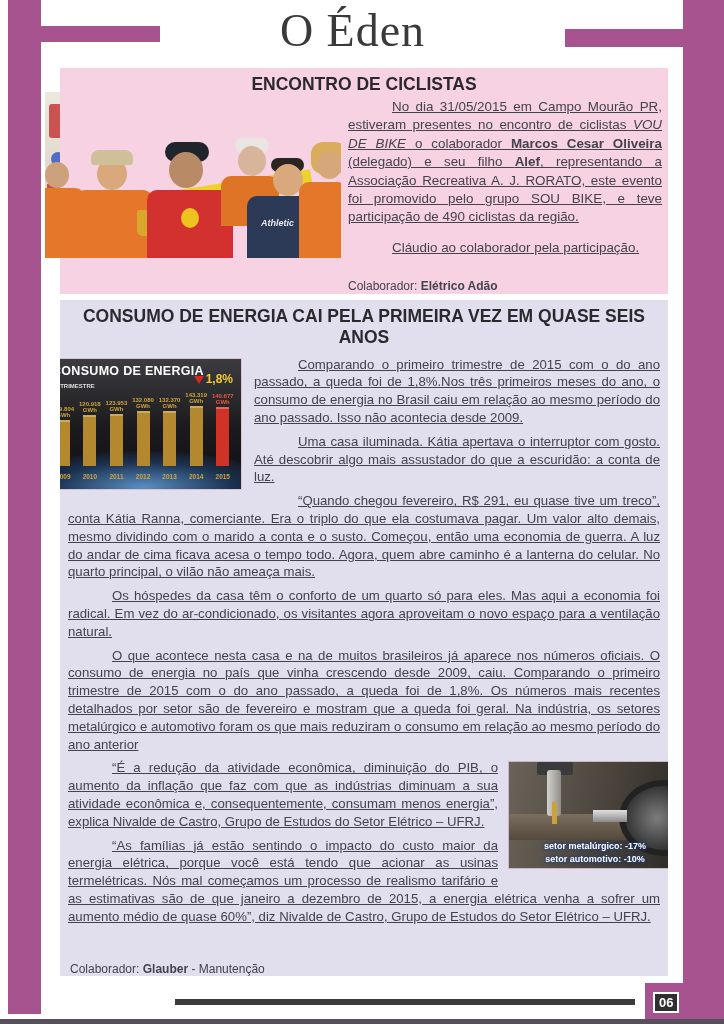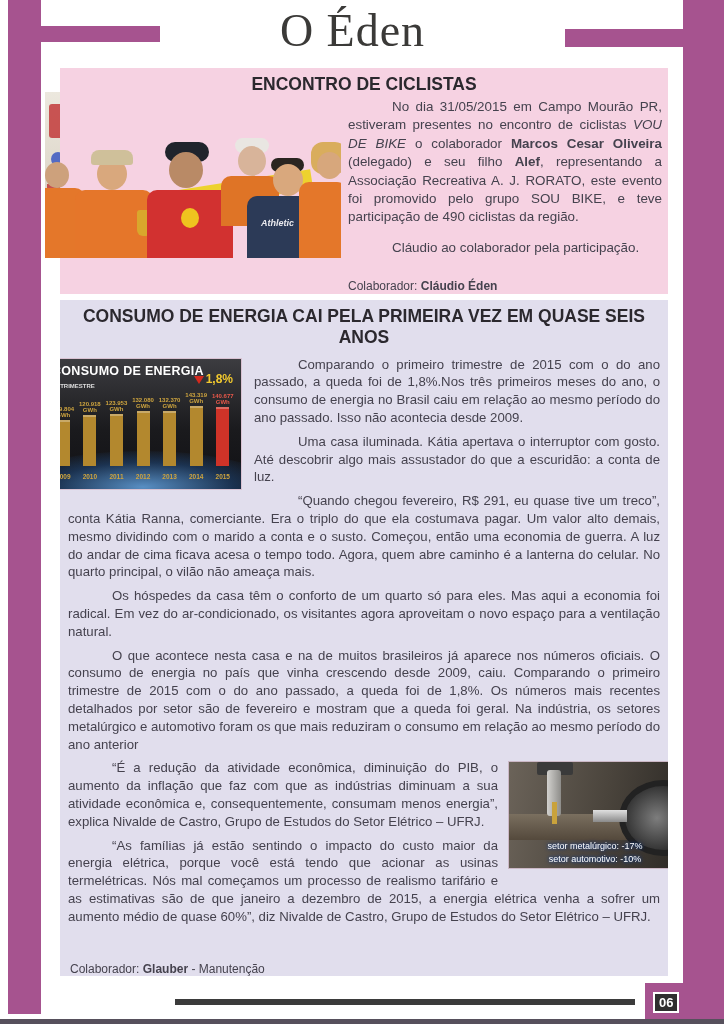--- a/index.html
+++ b/index.html
@@ -21,21 +21,21 @@
   #page-badge { position: absolute; left: 653px; top: 992px; background: #2f2f2f; color: #fff;
     border: 2px solid #fff; font-size: 13px; font-weight: bold; line-height: 17px; padding: 0 4px; }
   
   #masthead { position: absolute; left: 0; top: 4px; width: 705px; text-align: center;
     font-family: "Liberation Serif", serif; font-size: 46px; color: #3b3a38; letter-spacing: 1px; }
   
   #art1 { position: absolute; left: 60px; top: 68px; width: 608px; height: 226px; background: #f6d2e2; }
   #art1-title { text-align: center; margin-top: 6px; font-size: 17.5px; font-weight: bold; color: #2b282e; }
   #art1-col { position: absolute; left: 348px; top: 98px; width: 314px; color: #45424e;
     font-size: 13.4px; line-height: 18.4px; }
-  .par { text-align: justify; text-indent: 44px; }
+  .par { text-align: justify; text-indent: 44px; text-decoration: underline; }
   .collab { font-size: 12px; color: #45424e; }
   .collab b { font-weight: bold; }
   #art1-collab { margin-top: 20px; }
   
   #photo { position: absolute; left: 45px; top: 92px; width: 296px; height: 166px; overflow: hidden;
     background: linear-gradient(#ece8de 0%, #ddd6c9 58%, #b3a695 82%, #8e8273 100%); }
   .ph { position: absolute; }
   .blob { position: absolute; opacity: .85; }
   #gear { left: 66px; top: -32px; width: 152px; height: 152px; border-radius: 50%;
     border: 15px dashed #262a36; }
@@ -74,21 +74,21 @@
   .bar { width: 13px; margin-top: 1px; box-shadow: inset 0 2px 0 rgba(255,255,255,.28); }
   .bar-year { font-size: 6.5px; font-weight: bold; color: #cfa53f; margin-top: 2px; }
   #chart-glow { position: absolute; left: -18%; right: -18%; bottom: -34px; height: 72px; border-radius: 50%;
     background: radial-gradient(ellipse at center, rgba(96,156,214,.9) 0%, rgba(34,76,128,.55) 48%, rgba(8,18,38,0) 75%); z-index: 1; }
   
   #mach { position: relative; float: right; width: 174px; height: 108px; margin: 2px -22px 6px 10px;
     background: linear-gradient(100deg, #6b6359 0%, #4a443c 55%, #2c2925 100%); overflow: hidden;
     border: 1px solid #cbb8c6; }
   .m { position: absolute; }
   #mach-cap { position: absolute; left: 0; right: 0; bottom: 3px; text-align: center; color: #fff;
-    font-size: 9px; font-weight: normal; line-height: 1.4; z-index: 3;
+    font-size: 9px; font-weight: bold; line-height: 1.4; z-index: 3;
     text-shadow: 0 0 4px #1a3f86, 0 0 3px #1a3f86; }
 </style>
 </head>
 <body>
 
 <div id="page">
 
   <div id="left-bar" class="vbar"></div>
   <div id="right-bar" class="vbar"></div>
   <div id="tl-hbar" class="hbar"></div>
@@ -149,21 +149,21 @@
     </div>
   </div>
 
   <div id="art1">
     <div id="art1-title">ENCONTRO DE CICLISTAS</div>
   </div>
 
   <div id="art1-col">
     <p class="par"><span>No dia 31/05/2015 em Campo Mourão PR, estiveram presentes no encontro de ciclistas </span><i>VOU DE BIKE</i><span> o colaborador </span><b>Marcos Cesar Oliveira</b><span> (delegado) e seu filho </span><b>Alef</b><span>, representando a Associação Recreativa A. J. RORATO, este evento foi promovido pelo grupo SOU BIKE, e teve participação de 490 ciclistas da região.</span></p>
     <p class="par" style="margin-top:12px;">Cláudio ao colaborador pela participação.</p>
-    <div id="art1-collab" class="collab"><span>Colaborador: </span><b>Cláudio Éden</b></div>
+    <div id="art1-collab" class="collab"><span>Colaborador: </span><b>Elétrico Adão</b></div>
   </div>
 
   <div id="art2">
     <div id="art2-title">CONSUMO DE ENERGIA CAI PELA PRIMEIRA VEZ EM QUASE SEIS ANOS</div>
     <div id="art2-body">
 
       <div id="chart">
         <div id="chart-title">CONSUMO DE ENERGIA</div>
         <div id="chart-subtitle">1º TRIMESTRE</div>
         <div id="chart-badge">

